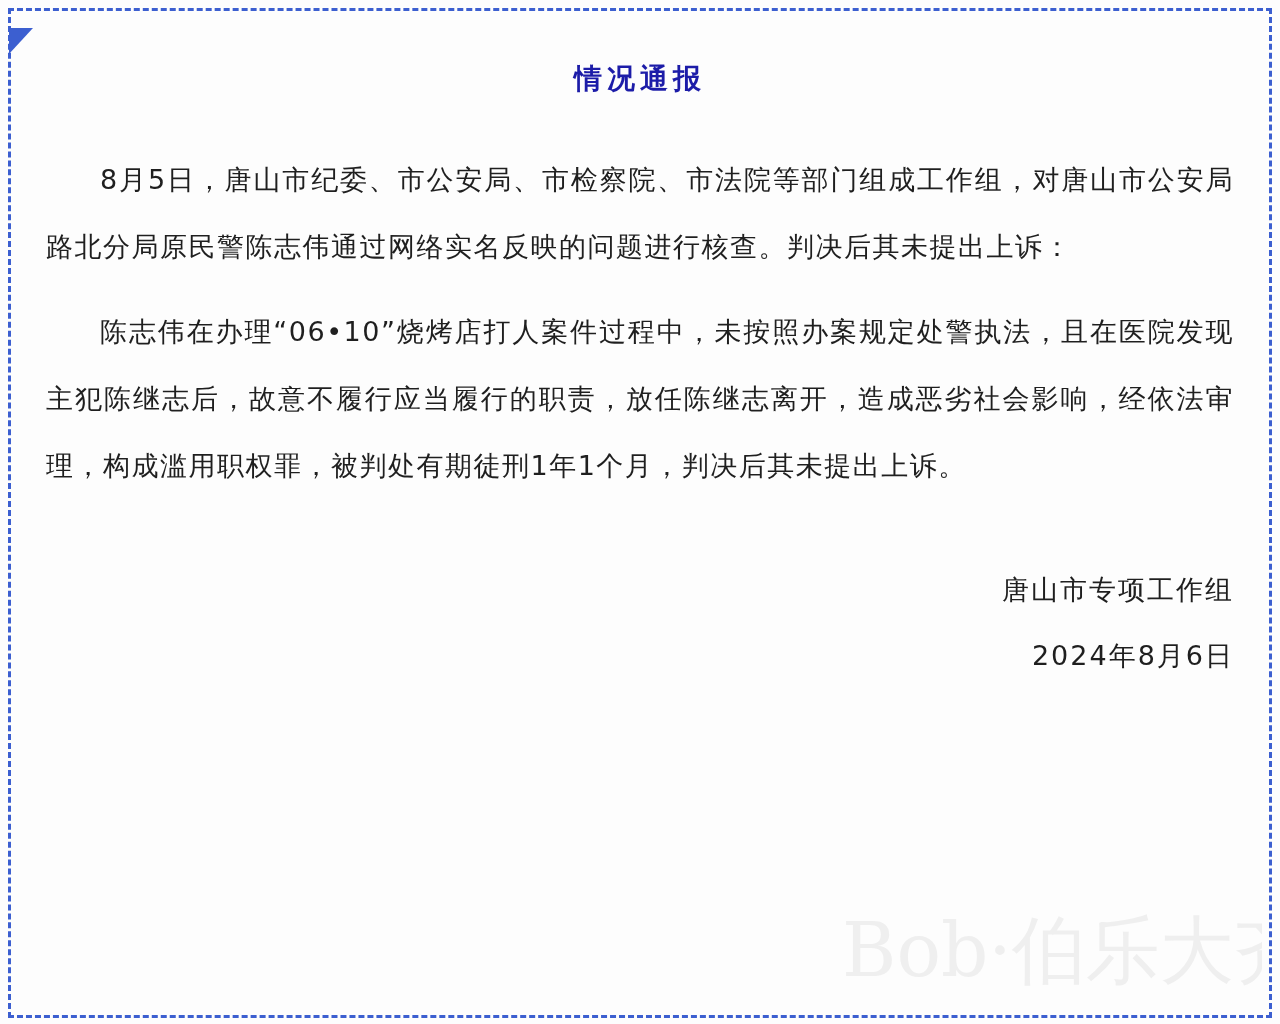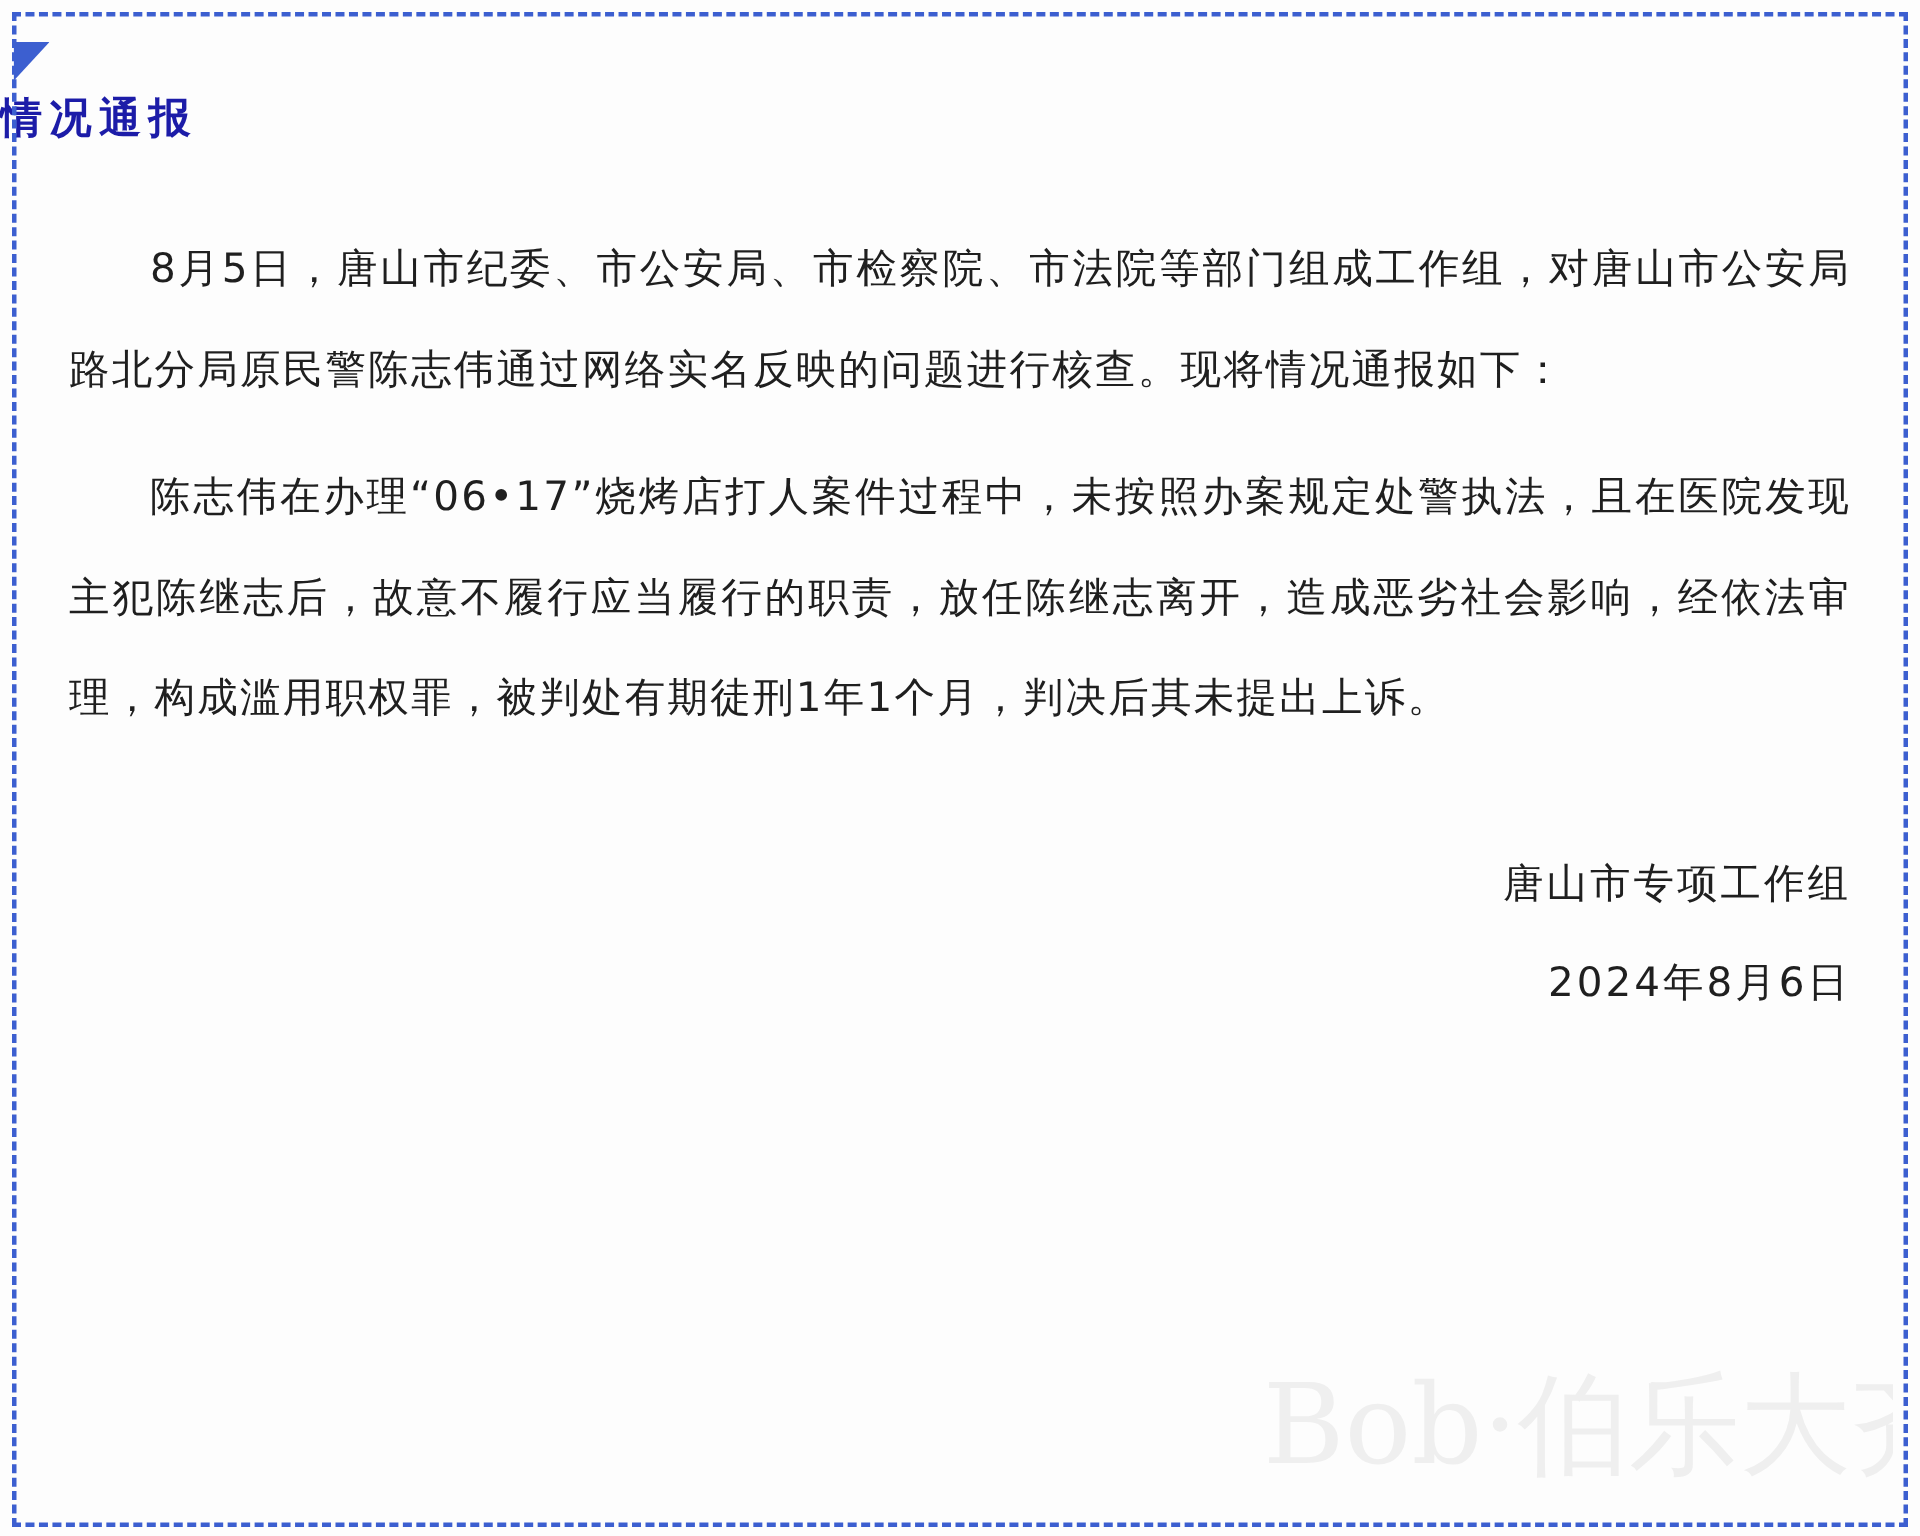--- a/index.html
+++ b/index.html
@@ -29,20 +29,21 @@
     left: 9px;
     top: 28px;
     width: 24px;
     height: 26px;
     background: #3c5fd0;
     clip-path: polygon(0 0, 100% 0, 0 100%);
   }
   .title {
     margin: 0;
     padding-top: 60px;
+    text-align: center;
     font-size: 28px;
     font-weight: 700;
     letter-spacing: 5px;
     color: #1c1ca8;
   }
   .body-text {
     margin: 48px 46px 0 46px;
   }
   .body-text p {
     margin: 0 0 18px 0;
@@ -85,22 +86,22 @@
 <body>
 
 <div class="page">
 
   <div class="border-frame"></div>
   <div class="corner-fold"></div>
 
   <h1 class="title">情况通报</h1>
 
   <div class="body-text">
-    <p>8月5日，唐山市纪委、市公安局、市检察院、市法院等部门组成工作组，对唐山市公安局路北分局原民警陈志伟通过网络实名反映的问题进行核查。现将情况通报如下：</p>
-    <p>陈志伟在办理“06•17”烧烤店打人案件过程中，未按照办案规定处警执法，且在医院发现主犯陈继志后，故意不履行应当履行的职责，放任陈继志离开，造成恶劣社会影响，经依法审理，构成滥用职权罪，被判处有期徒刑1年1个月，判决后其未提出上诉。</p>
+    <p>8月5日，唐山市纪委、市公安局、市检察院、市法院等部门组成工作组，对唐山市公安局路北分局原民警陈志伟通过网络实名反映的问题进行核查。判决后其未提出上诉：</p>
+    <p>陈志伟在办理“06•10”烧烤店打人案件过程中，未按照办案规定处警执法，且在医院发现主犯陈继志后，故意不履行应当履行的职责，放任陈继志离开，造成恶劣社会影响，经依法审理，构成滥用职权罪，被判处有期徒刑1年1个月，判决后其未提出上诉。</p>
   </div>
 
   <div class="sign-block">
     <div>唐山市专项工作组</div>
     <div>2024年8月6日</div>
   </div>
 
   <div class="watermark">Bob·伯乐大齐</div>
 
 </div>

